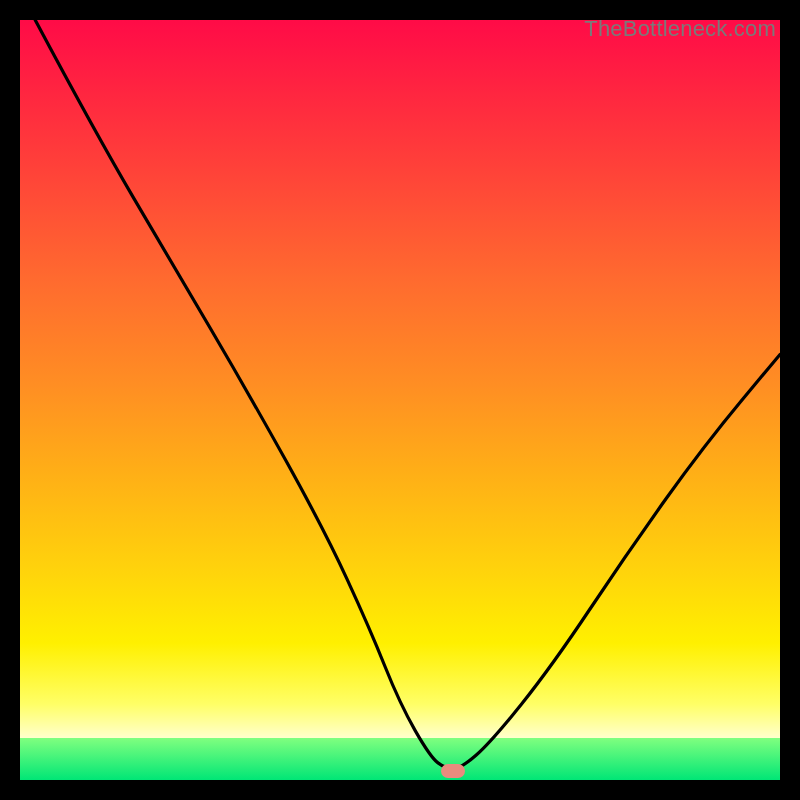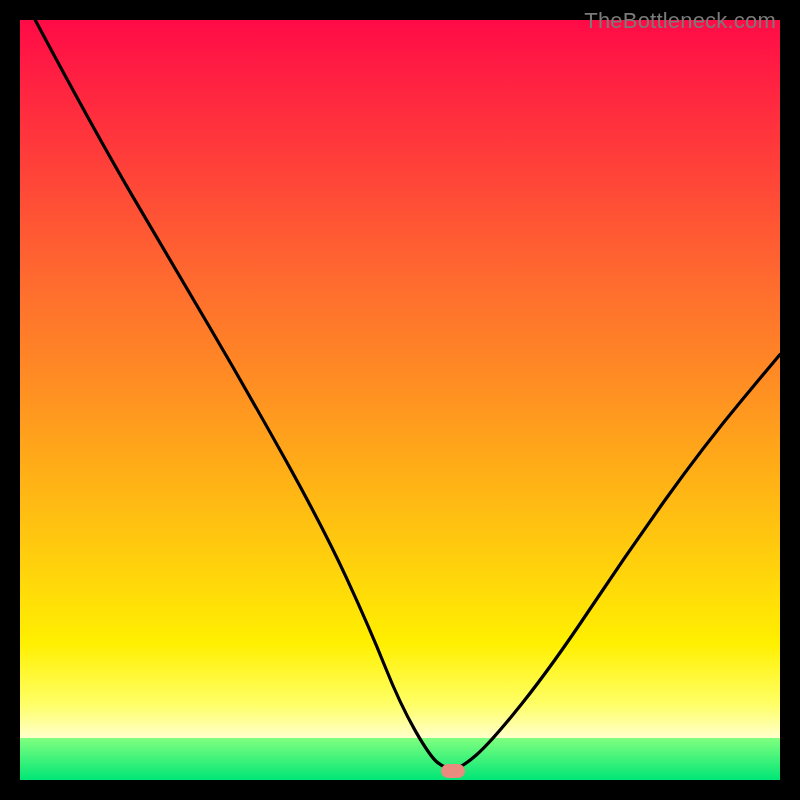--- a/index.html
+++ b/index.html
@@ -36,21 +36,21 @@
         #ff8e23 48%,
         #ffb016 60%,
         #ffd20c 72%,
         #fff000 82%,
         #ffff66 90%,
         #ffffcc 94.5%,
         #ffffff 100%);
   }
   .watermark {
     position: absolute;
-    top: 8px;
+    top: 16px;
     right: 24px;
     color: #7a7a7a;
     font-size: 22px;
     font-weight: 500;
     letter-spacing: 0.2px;
     user-select: none;
   }
   svg.curve {
     position: absolute;
     left: 20px;

